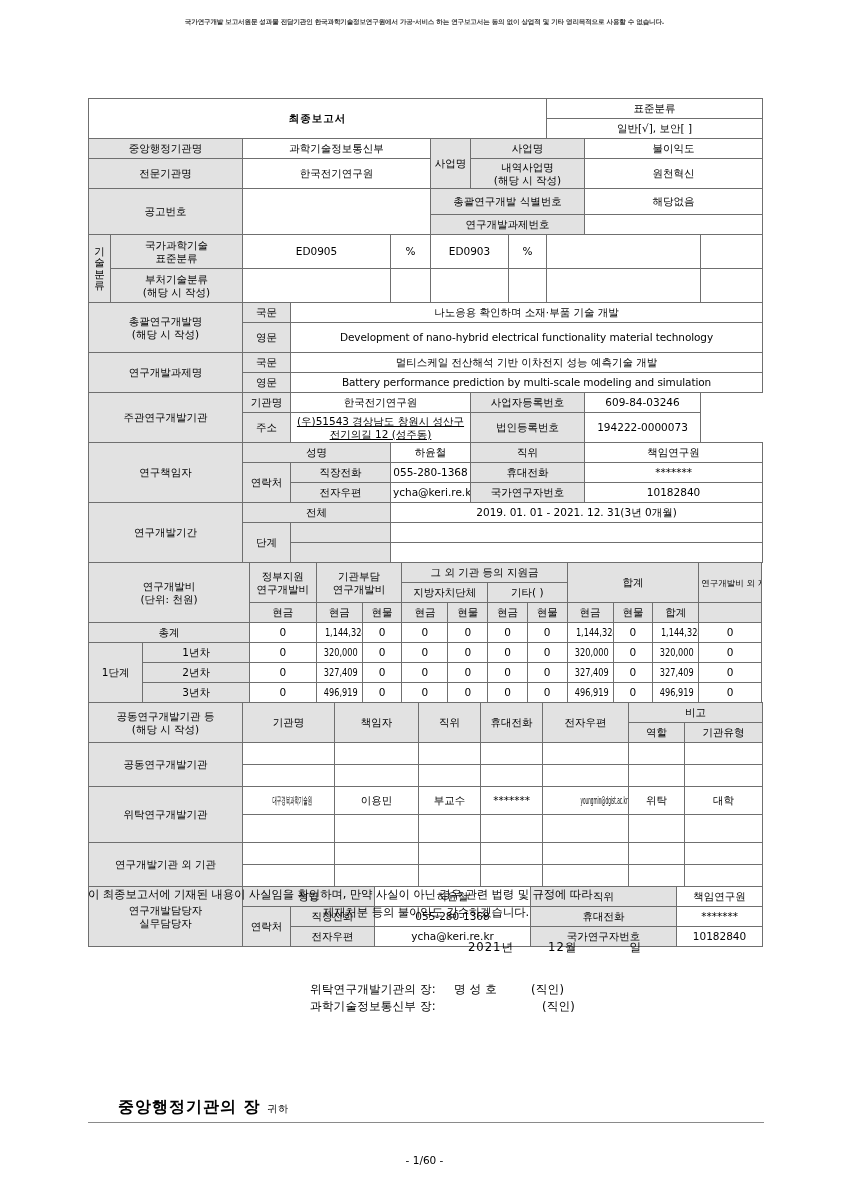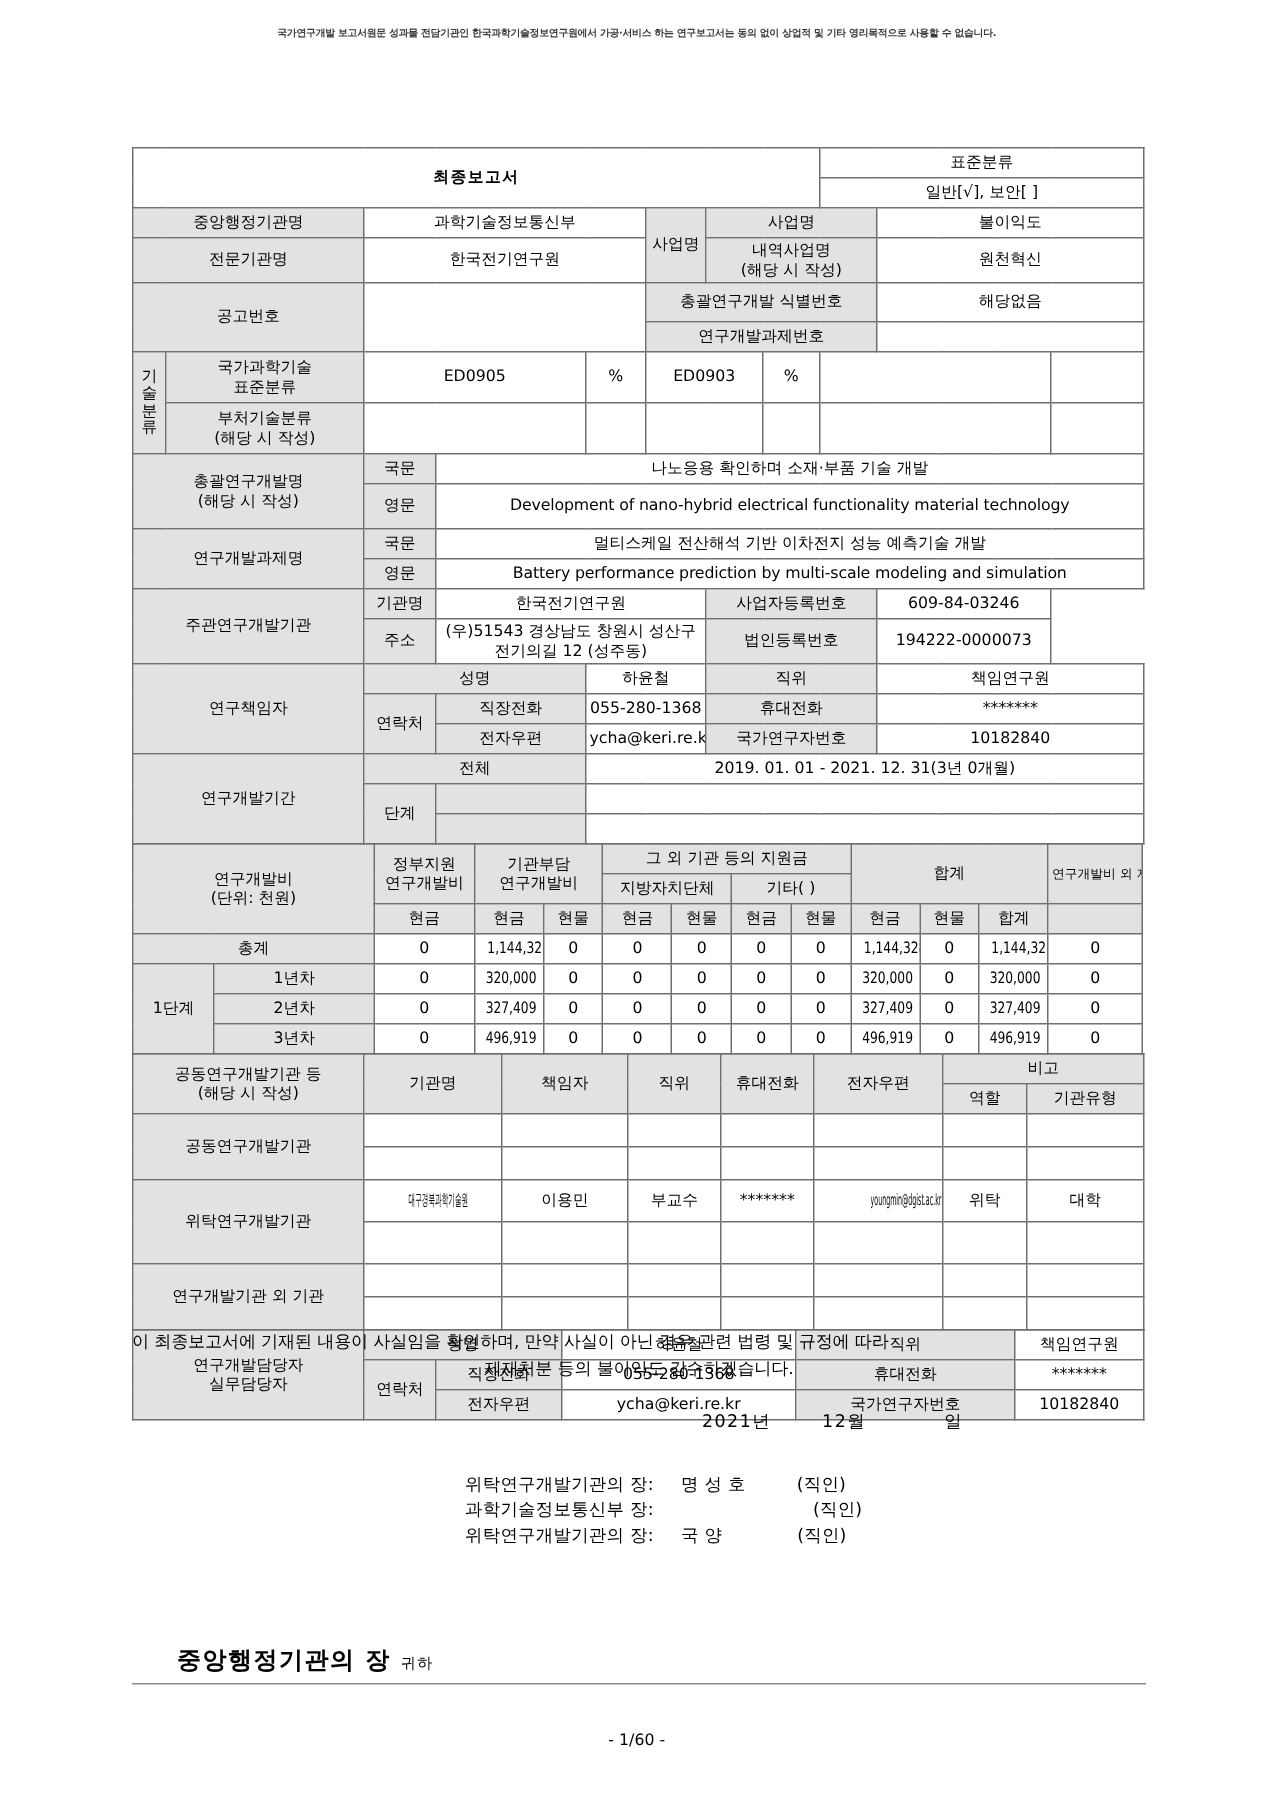--- a/index.html
+++ b/index.html
@@ -39,21 +39,21 @@
   td.hd { background:#e2e2e2; }
   td.wh { background:#ffffff; }
   .title-cell { font-size:19px; font-weight:bold; letter-spacing:1px; }
   .sm { font-size:9.3px; }
   .xsm { font-size:8.2px; }
   .squeeze { display:inline-block; transform:scaleX(0.42); transform-origin:center; white-space:nowrap; }
   .squeeze2 { display:inline-block; transform:scaleX(0.40); transform-origin:center; white-space:nowrap; }
   .numsq { display:inline-block; transform:scaleX(0.78); transform-origin:center; white-space:nowrap; }
   .overlap { position:relative; display:inline-block; white-space:nowrap; font-size:9.3px; }
   .eng { font-size:10.6px; letter-spacing:-0.1px; }
-  .lft { text-align:left; padding-left:4px; }
+  .lft { text-align:left; padding-left:4px;text-decoration:underline; }
 
   
   .statement {
     position:absolute; left:88px; width:676px;
     font-size:11.4px; line-height:1.55; text-align:justify;
     letter-spacing:-0.1px;
   }
 
   
   .sigblock { position:absolute; left:88px; width:676px; font-size:11.6px; }
@@ -493,23 +493,20 @@
     <div class="datel">
       <span>2021년</span><span class="sp4"></span><span>12월</span><span class="sp6"></span><span>일</span>
     </div>
     <div class="orgl" style="margin-top:26px">
       <div>
         <span>위탁연구개발기관의 장:</span><span class="sp2"></span><span>명 성 호</span><span class="sp4"></span><span>(직인)</span>
       </div>
       <div>
         <span>과학기술정보통신부 장:</span><span class="sp2"></span><span></span><span style="display:inline-block;width:88px"></span><span>(직인)</span>
       </div>
-      <div>
-        <span>위탁연구개발기관의 장:</span><span class="sp2"></span><span>국 양</span><span style="display:inline-block;width:50px"></span><span>(직인)</span>
-      </div>
     </div>
   </div>
 
   <div class="addressee" style="top:1097px">
     <span>중앙행정기관의 장</span>
     <span class="suf">귀하</span>
   </div>
   <div class="rule" style="top:1122px"></div>
 
   <div class="pagenum">- 1/60 -</div>

